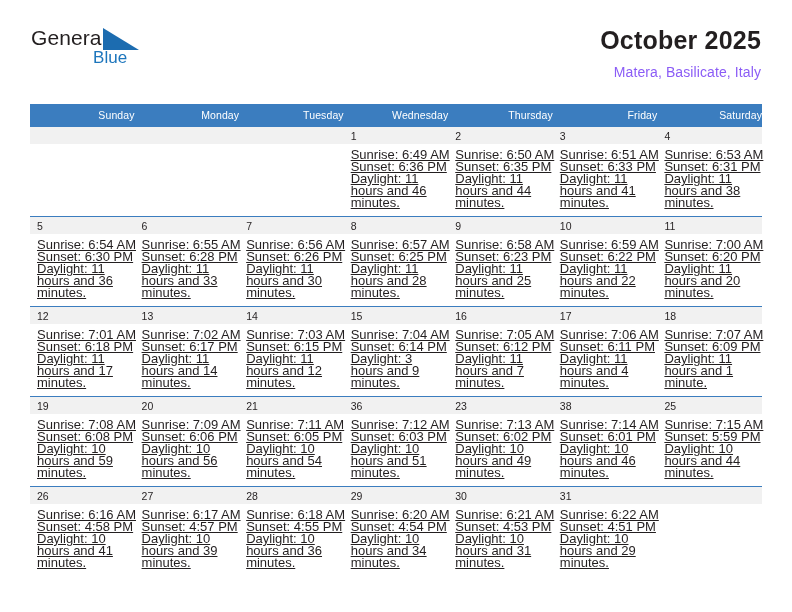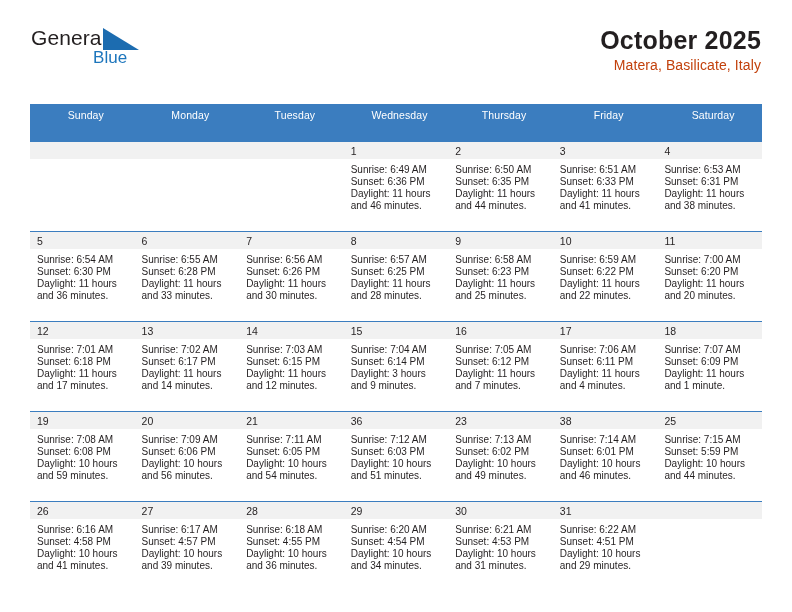--- a/index.html
+++ b/index.html
@@ -69,39 +69,40 @@
   .cal-title {
     font-size: 25px;
     color: #231f20;
     line-height: 30px;
     font-weight: bold;
     margin: 0;
     letter-spacing: .2px;
   }
   .cal-sub {
     font-size: 14px;
-    color: #c2410c;
+    color: #8b5cf6;
     line-height: 20px;
+    margin-top: 7px;
     letter-spacing: .1px;
   }
 
   
   .calendar {
     margin-top: 34px;
     width: 732px;
     border-collapse: collapse;
     table-layout: fixed;
   }
   .calendar th {
     background: #3b7dbf;
     color: #ffffff;
     font-size: 10.5px;
     font-weight: normal;
-    text-align: center;
-    padding: 5px 0 20px 7px;
+    text-align: right;
+    padding: 5px 0 5px 7px;
     height: 19px;
     box-sizing: border-box;
     letter-spacing: .1px;
   }
   .calendar td {
     vertical-align: top;
     width: 104.57px;
     height: 89px;
     padding: 0;
     border-top: 1px solid #3b7dbf;
@@ -124,23 +125,24 @@
     box-sizing: border-box;
     font-size: 10.5px;
     color: #231f20;
     line-height: 14px;
   }
   .daycell.empty .daynum-bar {
     background: #f1f1f1;
   }
   .dayinfo {
     padding: 5px 6px 0 7px;
-    font-size: 10px;
+    font-size: 13px;
     line-height: 12.1px;
     color: #231f20;
+    text-decoration: underline;
   }
   .dayinfo div {
     white-space: nowrap;
   }
   .dayinfo .daylight {
     white-space: normal;
   }
 </style>
 </head>
 <body>

